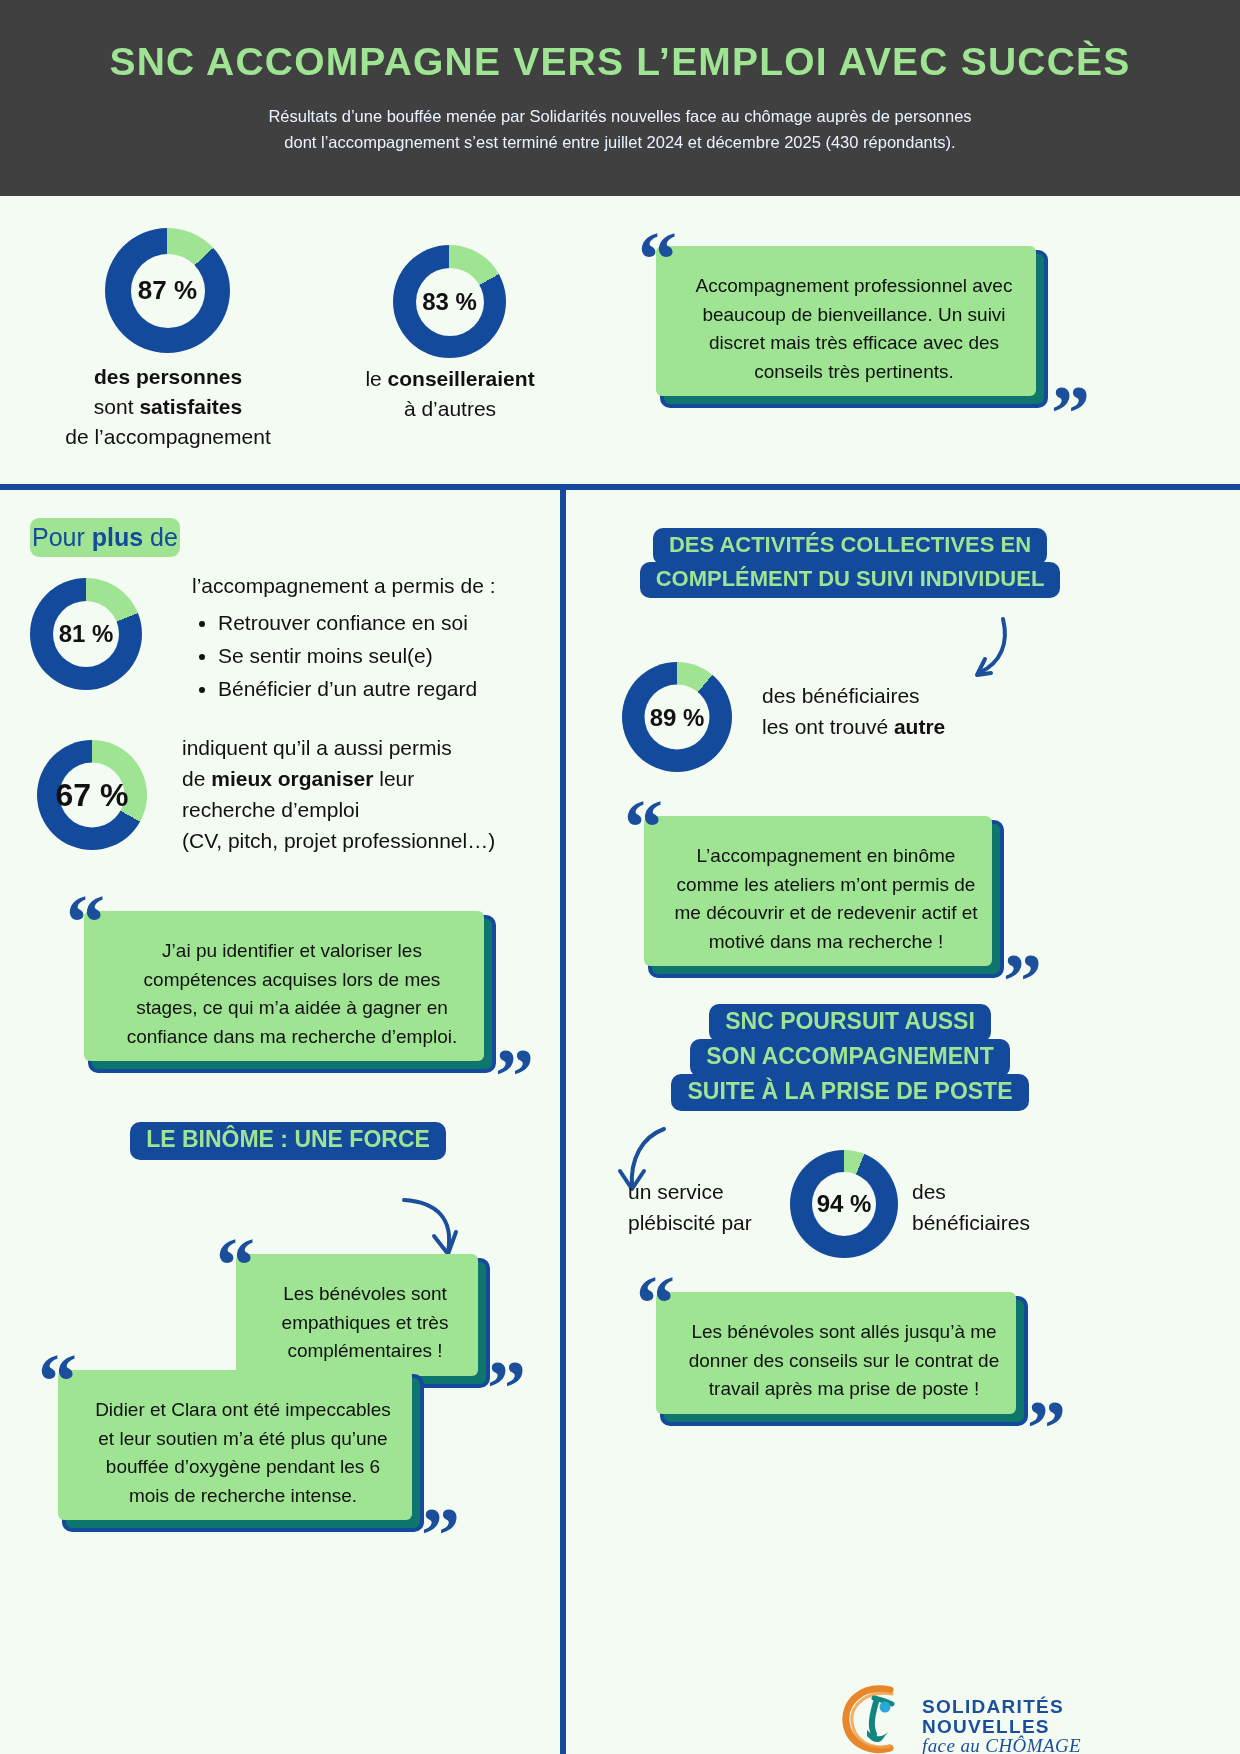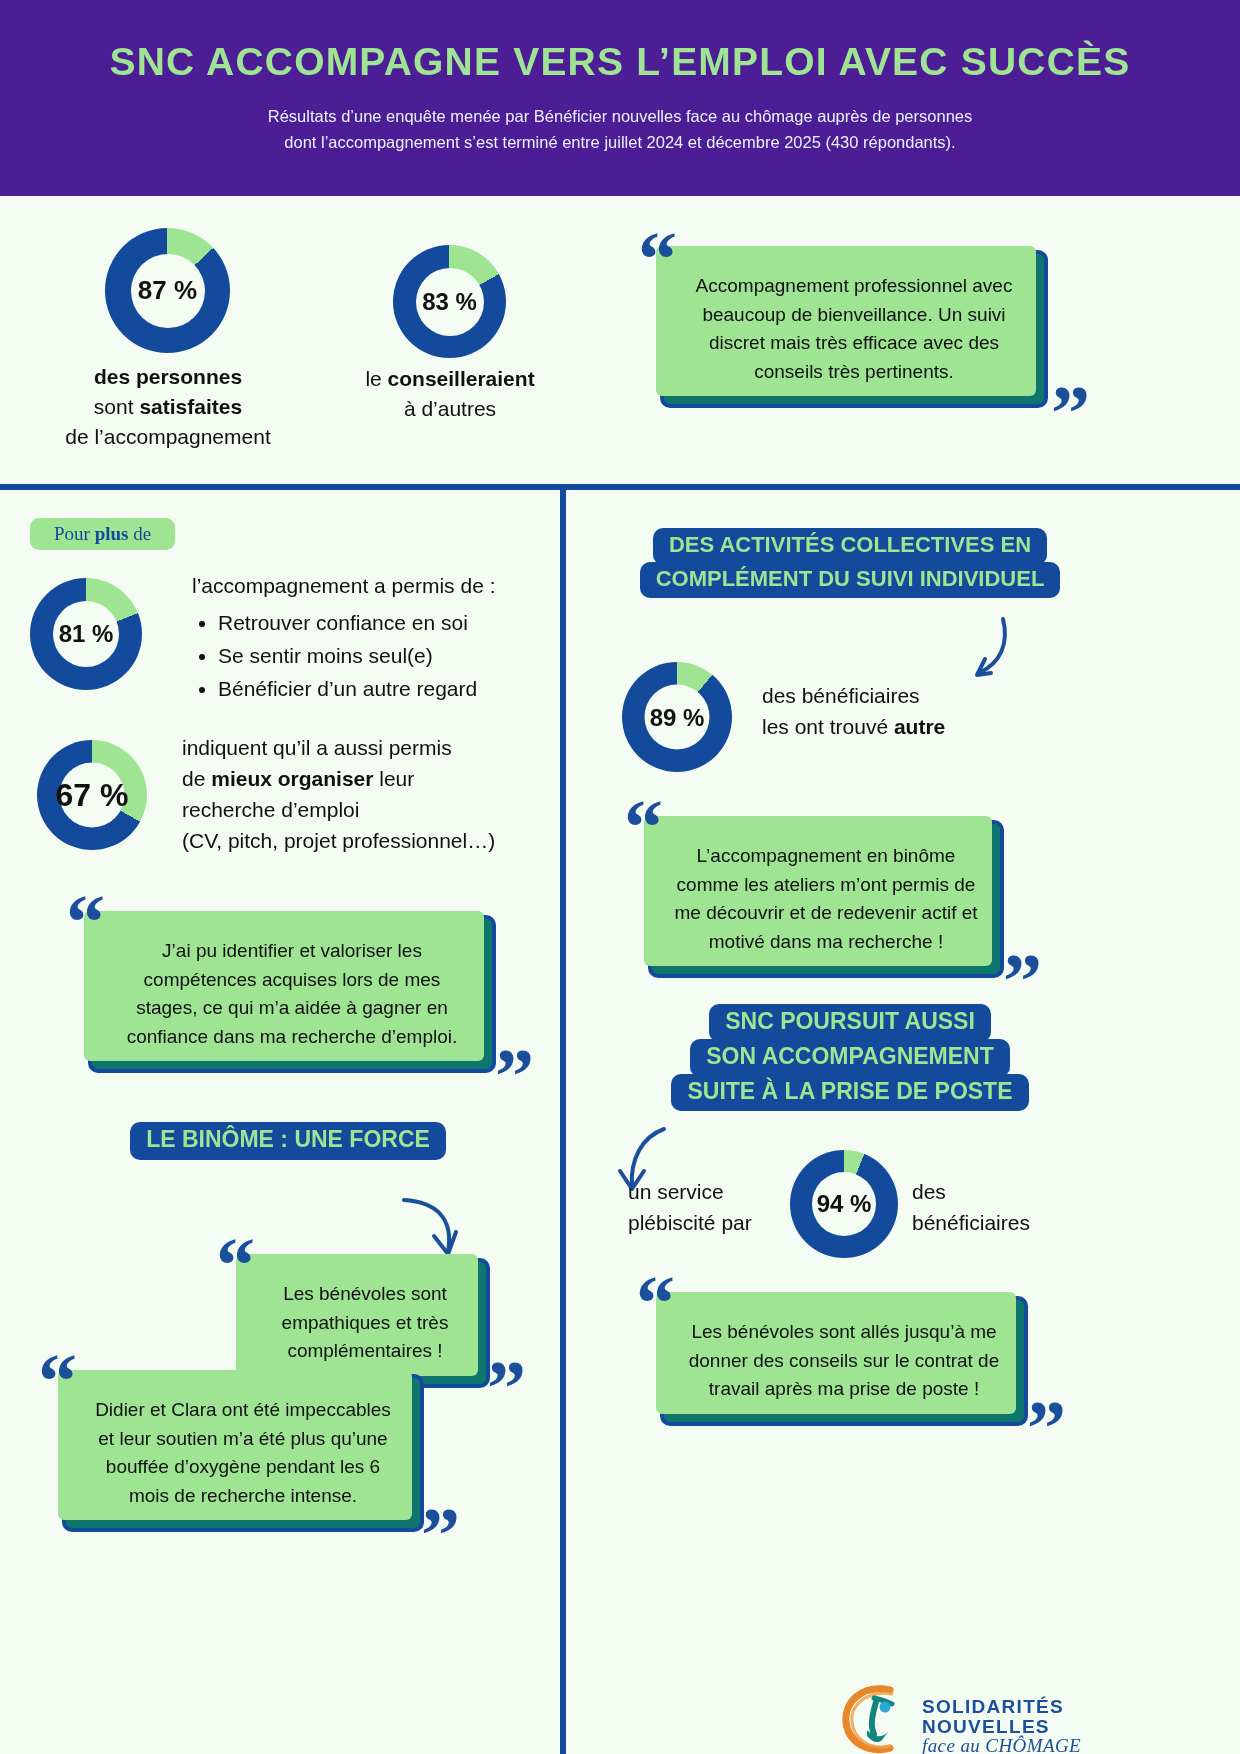--- a/index.html
+++ b/index.html
@@ -9,21 +9,21 @@
     font-family:"Liberation Sans", sans-serif;
     color:#111;
     position:relative;
     overflow:hidden;
   }
   .page{position:relative;width:1240px;height:1754px;}
 
   
   .header{
     position:absolute;left:0;top:0;width:1240px;height:196px;
-    background:#4c1d95;
+    background:#404040;
     box-sizing:border-box;
     display:flex;flex-direction:column;align-items:center;justify-content:center;
   }
   .header-title{
     color:#9ee493;
     font-size:39px;font-weight:bold;letter-spacing:1.2px;
     text-align:center;margin:0 0 20px 0;
   }
   .header-sub{
     color:#e9f3ff;font-size:16.5px;line-height:1.55;text-align:center;
@@ -84,21 +84,21 @@
     padding:5px 16px 7px 16px;
     border-radius:10px;
     line-height:1.12;
     white-space:nowrap;
   }
   .banner .ln + .ln{margin-top:-3px;}
 
   
   .pill{
     position:absolute;background:#9ee493;border-radius:9px;
-    padding:5px 24px;color:#134a9b;font-size:19px;font-family:Liberation Serif, serif;
+    padding:5px 2px;color:#134a9b;font-size:25px;
   }
   .pill b{color:#134a9b;}
 
   
   .stat-caption{
     position:absolute;text-align:center;font-size:21px;line-height:1.42;color:#111;
   }
   .body-text{position:absolute;font-size:21px;line-height:1.48;color:#111;}
   .body-text ul{margin:6px 0 0 0;padding-left:26px;}
   .body-text li{margin:2px 0;}
@@ -113,21 +113,21 @@
   .logo-l3{color:#1b4f9c;font-size:19px;font-style:italic;font-family:"Liberation Serif",serif;letter-spacing:.4px;}
 </style>
 </head>
 <body>
 
 <div class="page">
 
   <div class="header">
     <h1 class="header-title">SNC ACCOMPAGNE VERS L’EMPLOI AVEC SUCCÈS</h1>
     <p class="header-sub">
-      <span>Résultats d’une enquête menée par Bénéficier nouvelles face au chômage auprès de personnes</span><br>
+      <span>Résultats d’une bouffée menée par Solidarités nouvelles face au chômage auprès de personnes</span><br>
       <span>dont l’accompagnement s’est terminé entre juillet 2024 et décembre 2025 (430 répondants).</span>
     </p>
   </div>
 
   <div class="hrule" style="top:484px;"></div>
   <div class="vrule" style="left:560px;top:484px;height:1270px;"></div>
 
   <div style="position:absolute;left:105px;top:228px;">
     <div class="donut" style="width:125px;height:125px;background:conic-gradient(#9ee493 0deg 47deg, #134a9b 47deg 360deg);">
       <div class="hole" style="width:74px;height:74px;">

